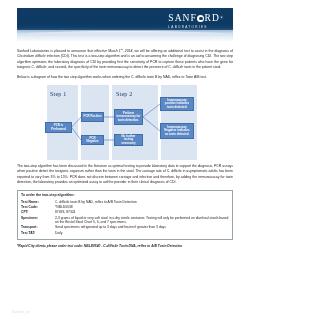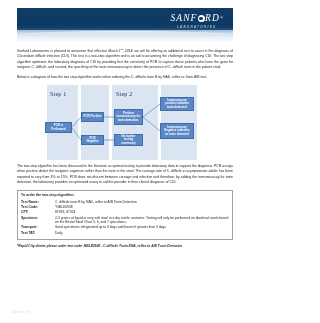--- a/index.html
+++ b/index.html
@@ -48,23 +48,22 @@
     width: 100%;
     height: 4px;
     background: linear-gradient(180deg, rgba(255,255,255,0.75), rgba(255,255,255,0));
     border-radius: 50%/100% 100% 0 0;
   }
 
   .logo-wrap {
     position: absolute;
     right: 10px;
     top: 5px;
-    text-align: center;
+    text-align: left;
     color: #ffffff;
-    font-style: italic;
   }
   .logo-main {
     font-family: "Liberation Serif", serif;
     font-size: 9.5px;
     letter-spacing: 1.1px;
     font-weight: 400;
     line-height: 10px;
     white-space: nowrap;
     display: flex;
     align-items: center;

